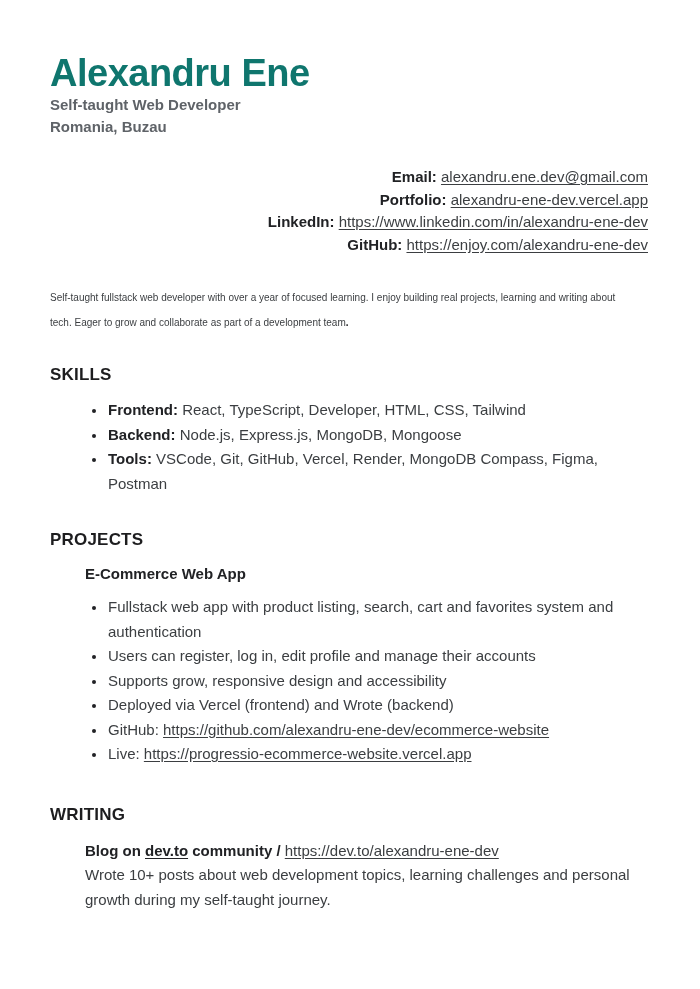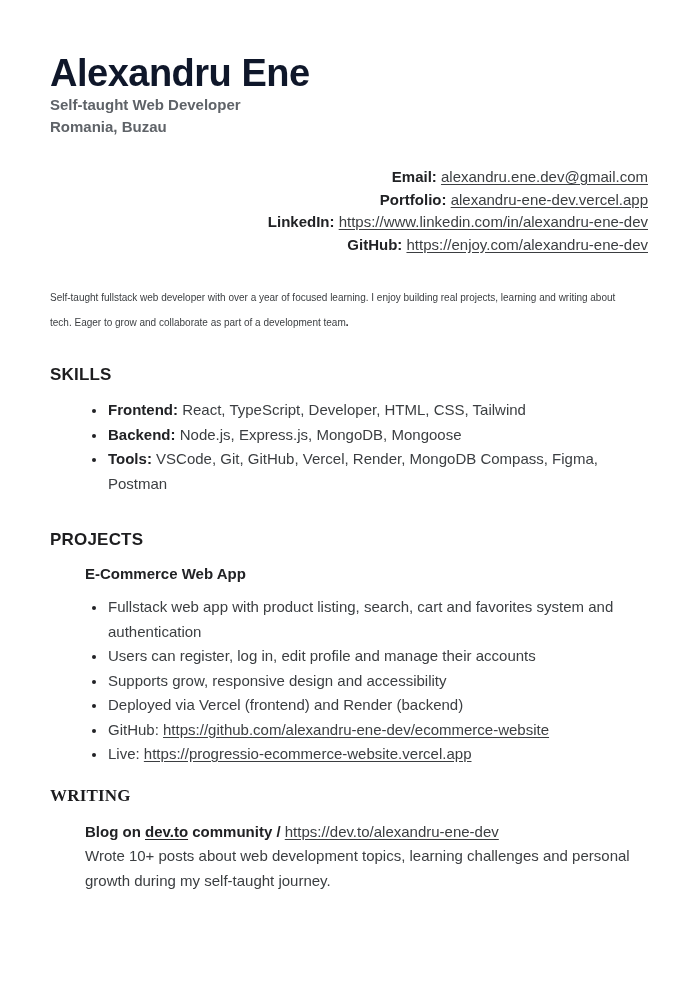--- a/index.html
+++ b/index.html
@@ -13,21 +13,21 @@
   }
   .page {
     width: 700px;
     height: 989px;
     padding: 52px 52px 0 50px;
   }
   
   .name {
     font-size: 38px;
     font-weight: 700;
-    color: #0f172a;
+    color: #0f766e;
     line-height: 42px;
     letter-spacing: -0.5px;
   }
   .subtitle-block { }
   .subtitle {
     font-size: 15px;
     font-weight: 700;
     color: #5f6368;
     line-height: 22px;
   }
@@ -60,21 +60,21 @@
   
   .section-heading {
     font-size: 17px;
     font-weight: 700;
     color: #1d1d1f;
     line-height: 20px;
     letter-spacing: 0.2px;
   }
   .h-skills   { margin-top: 30px; }
   .h-projects { margin-top: 34px; }
-  .h-writing  { margin-top: 19px; font-family: Liberation Serif, serif; }
+  .h-writing  { margin-top: 38px; }
   
   ul.bullets {
     margin-top: 13px;
     padding-left: 57px;
     list-style: disc outside;
     font-size: 15px;
     line-height: 24.5px;
     max-width: 600px;
   }
   ul.bullets li { padding-left: 1px; }
@@ -154,21 +154,21 @@
       <span>VSCode, Git, GitHub, Vercel, Render, MongoDB Compass, Figma, Postman</span>
     </li>
   </ul>
 
   <div class="section-heading h-projects">PROJECTS</div>
   <div class="project-title">E-Commerce Web App</div>
   <ul class="bullets proj-bullets">
     <li>Fullstack web app with product listing, search, cart and favorites system and authentication</li>
     <li>Users can register, log in, edit profile and manage their accounts</li>
     <li>Supports grow, responsive design and accessibility</li>
-    <li>Deployed via Vercel (frontend) and Render (backend)</li>
+    <li>Deployed via Vercel (frontend) and Wrote (backend)</li>
     <li>
       <span>GitHub:</span>
       <a class="link">https://github.com/alexandru-ene-dev/ecommerce-website</a>
     </li>
     <li>
       <span>Live:</span>
       <a class="link">https://progressio-ecommerce-website.vercel.app</a>
     </li>
   </ul>
 

